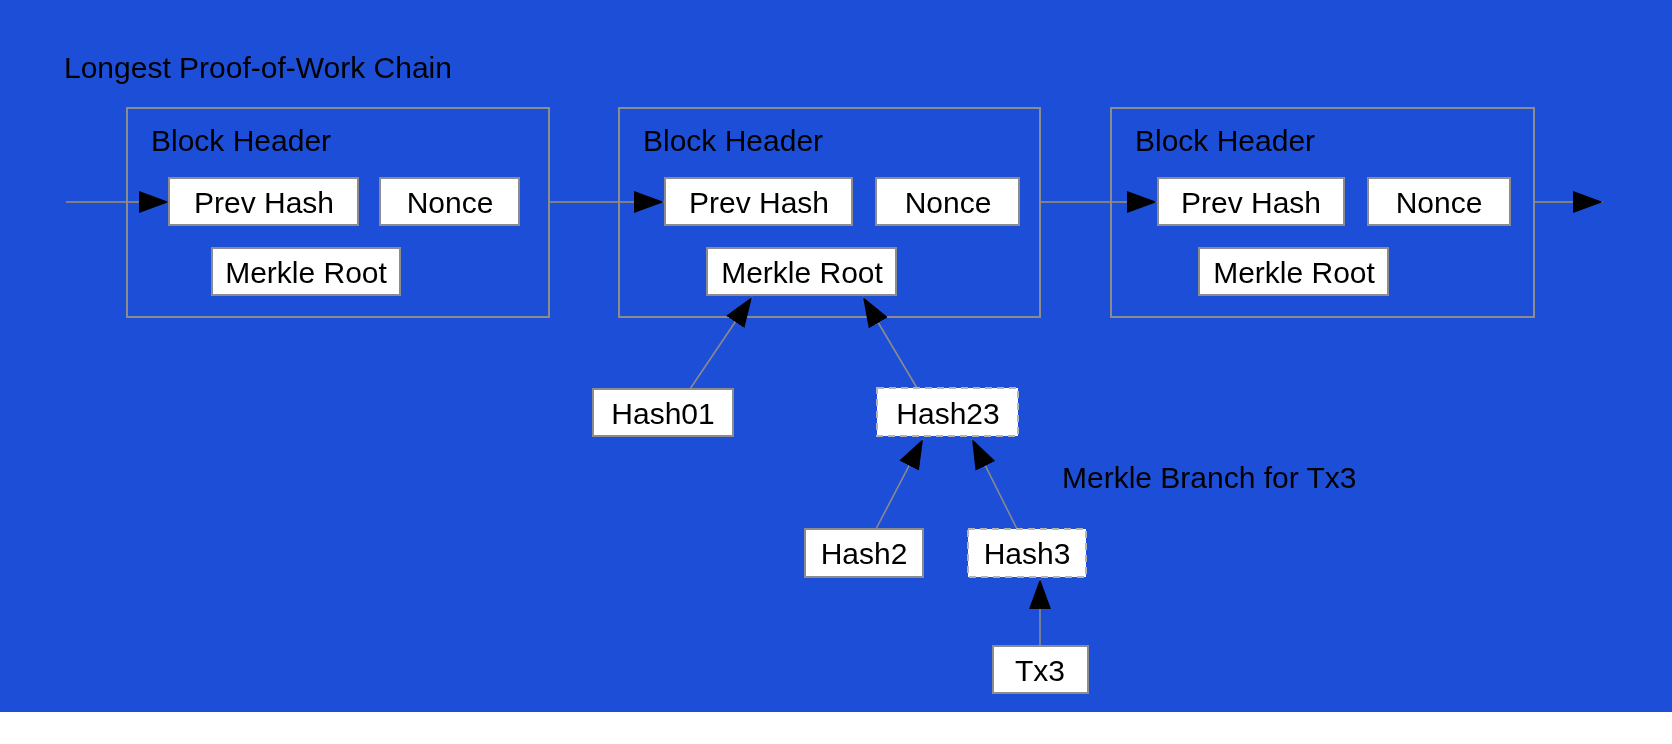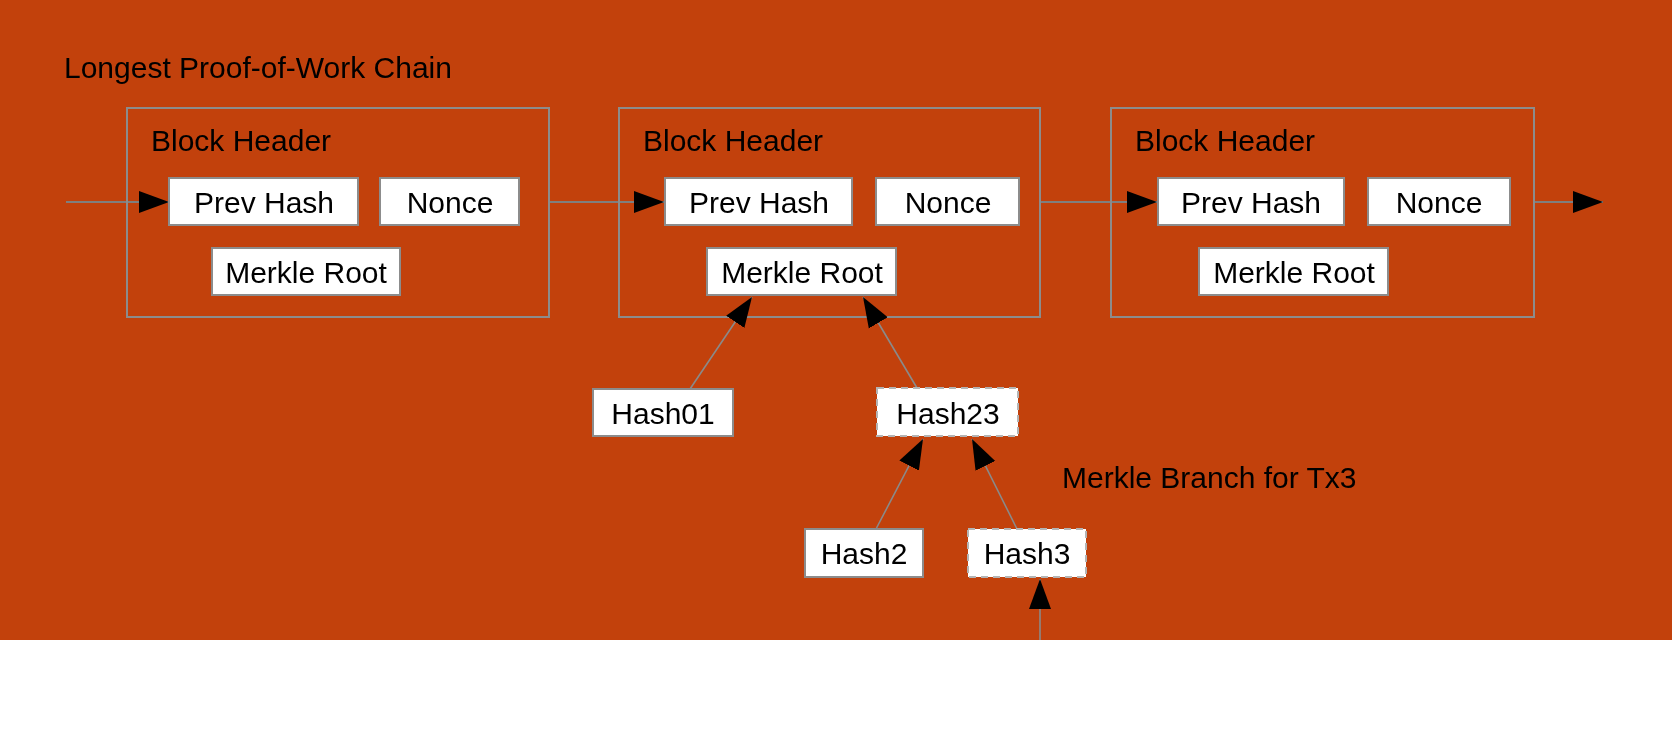--- a/index.html
+++ b/index.html
@@ -3,22 +3,22 @@
 <meta charset="utf-8">
 <style>
   html, body {
     margin: 0;
     padding: 0;
     background: #ffffff;
   }
   .stage {
     position: relative;
     width: 1672px;
-    height: 640px;
-    background: #c2410c;
+    height: 712px;
+    background: #1d4ed8;
     overflow: hidden;
   }
   svg {
     display: block;
   }
   .label {
     font-family: "Liberation Sans", "DejaVu Sans", sans-serif;
     font-size: 30px;
     fill: #000000;
   }

